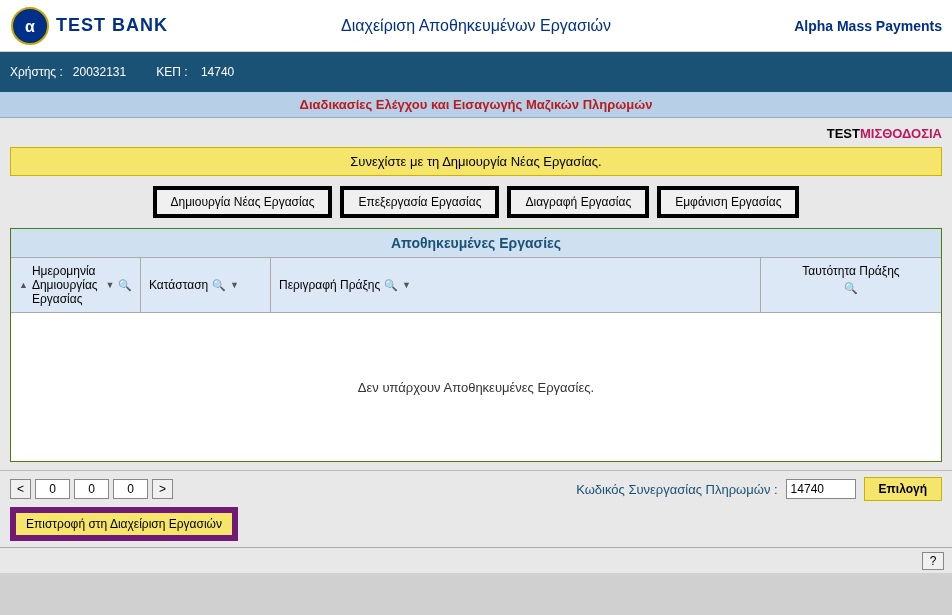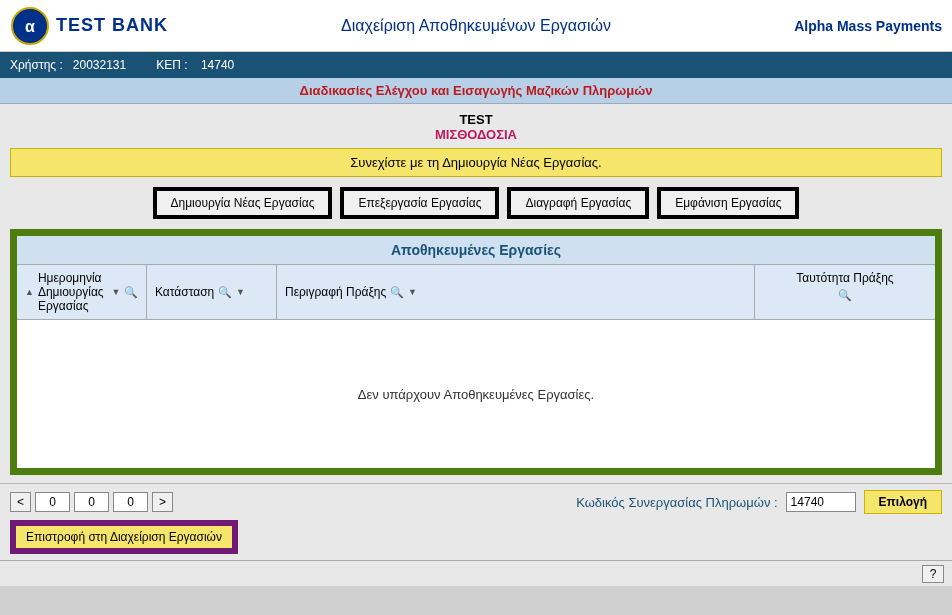--- a/index.html
+++ b/index.html
@@ -49,21 +49,21 @@
       font-size: 14px;
       color: #003087;
       font-weight: bold;
     }
     
     .nav-bar {
       background: #1a5276;
       color: #ffffff;
       padding: 4px 10px;
       font-size: 12px;
-      height: 26px;
+      height: 40px;
       display: flex;
       align-items: center;
       gap: 30px;
     }
     
     .title-bar {
       background: #b8cfe8;
       text-align: center;
       padding: 5px;
       font-size: 13px;
@@ -74,21 +74,20 @@
     
     .content {
       background: #e8e8e8;
       padding: 8px 10px;
     }
     .content-top-row {
       display: flex;
       justify-content: flex-end;
       align-items: center;
       margin-bottom: 6px;
-      flex-direction: column;
     }
     .test-label {
       font-size: 13px;
       font-weight: bold;
       color: #000;
     }
     .misthodosia-label {
       font-size: 13px;
       font-weight: bold;
       color: #be185d;
@@ -115,21 +114,21 @@
       border: 4px solid #000000;
       padding: 5px 14px;
       font-size: 12px;
       cursor: pointer;
       color: #000;
       white-space: nowrap;
     }
     
     .table-section {
       background: #ffffff;
-      border: 7px solid #4d7c0f;
+      border: 1px solid #4d7c0f;
       padding: 0;
     }
     .table-header-title {
       background: #cfe0f0;
       text-align: center;
       padding: 6px;
       font-size: 14px;
       color: #1a5276;
       font-weight: bold;
       border-bottom: 1px solid #aaa;

